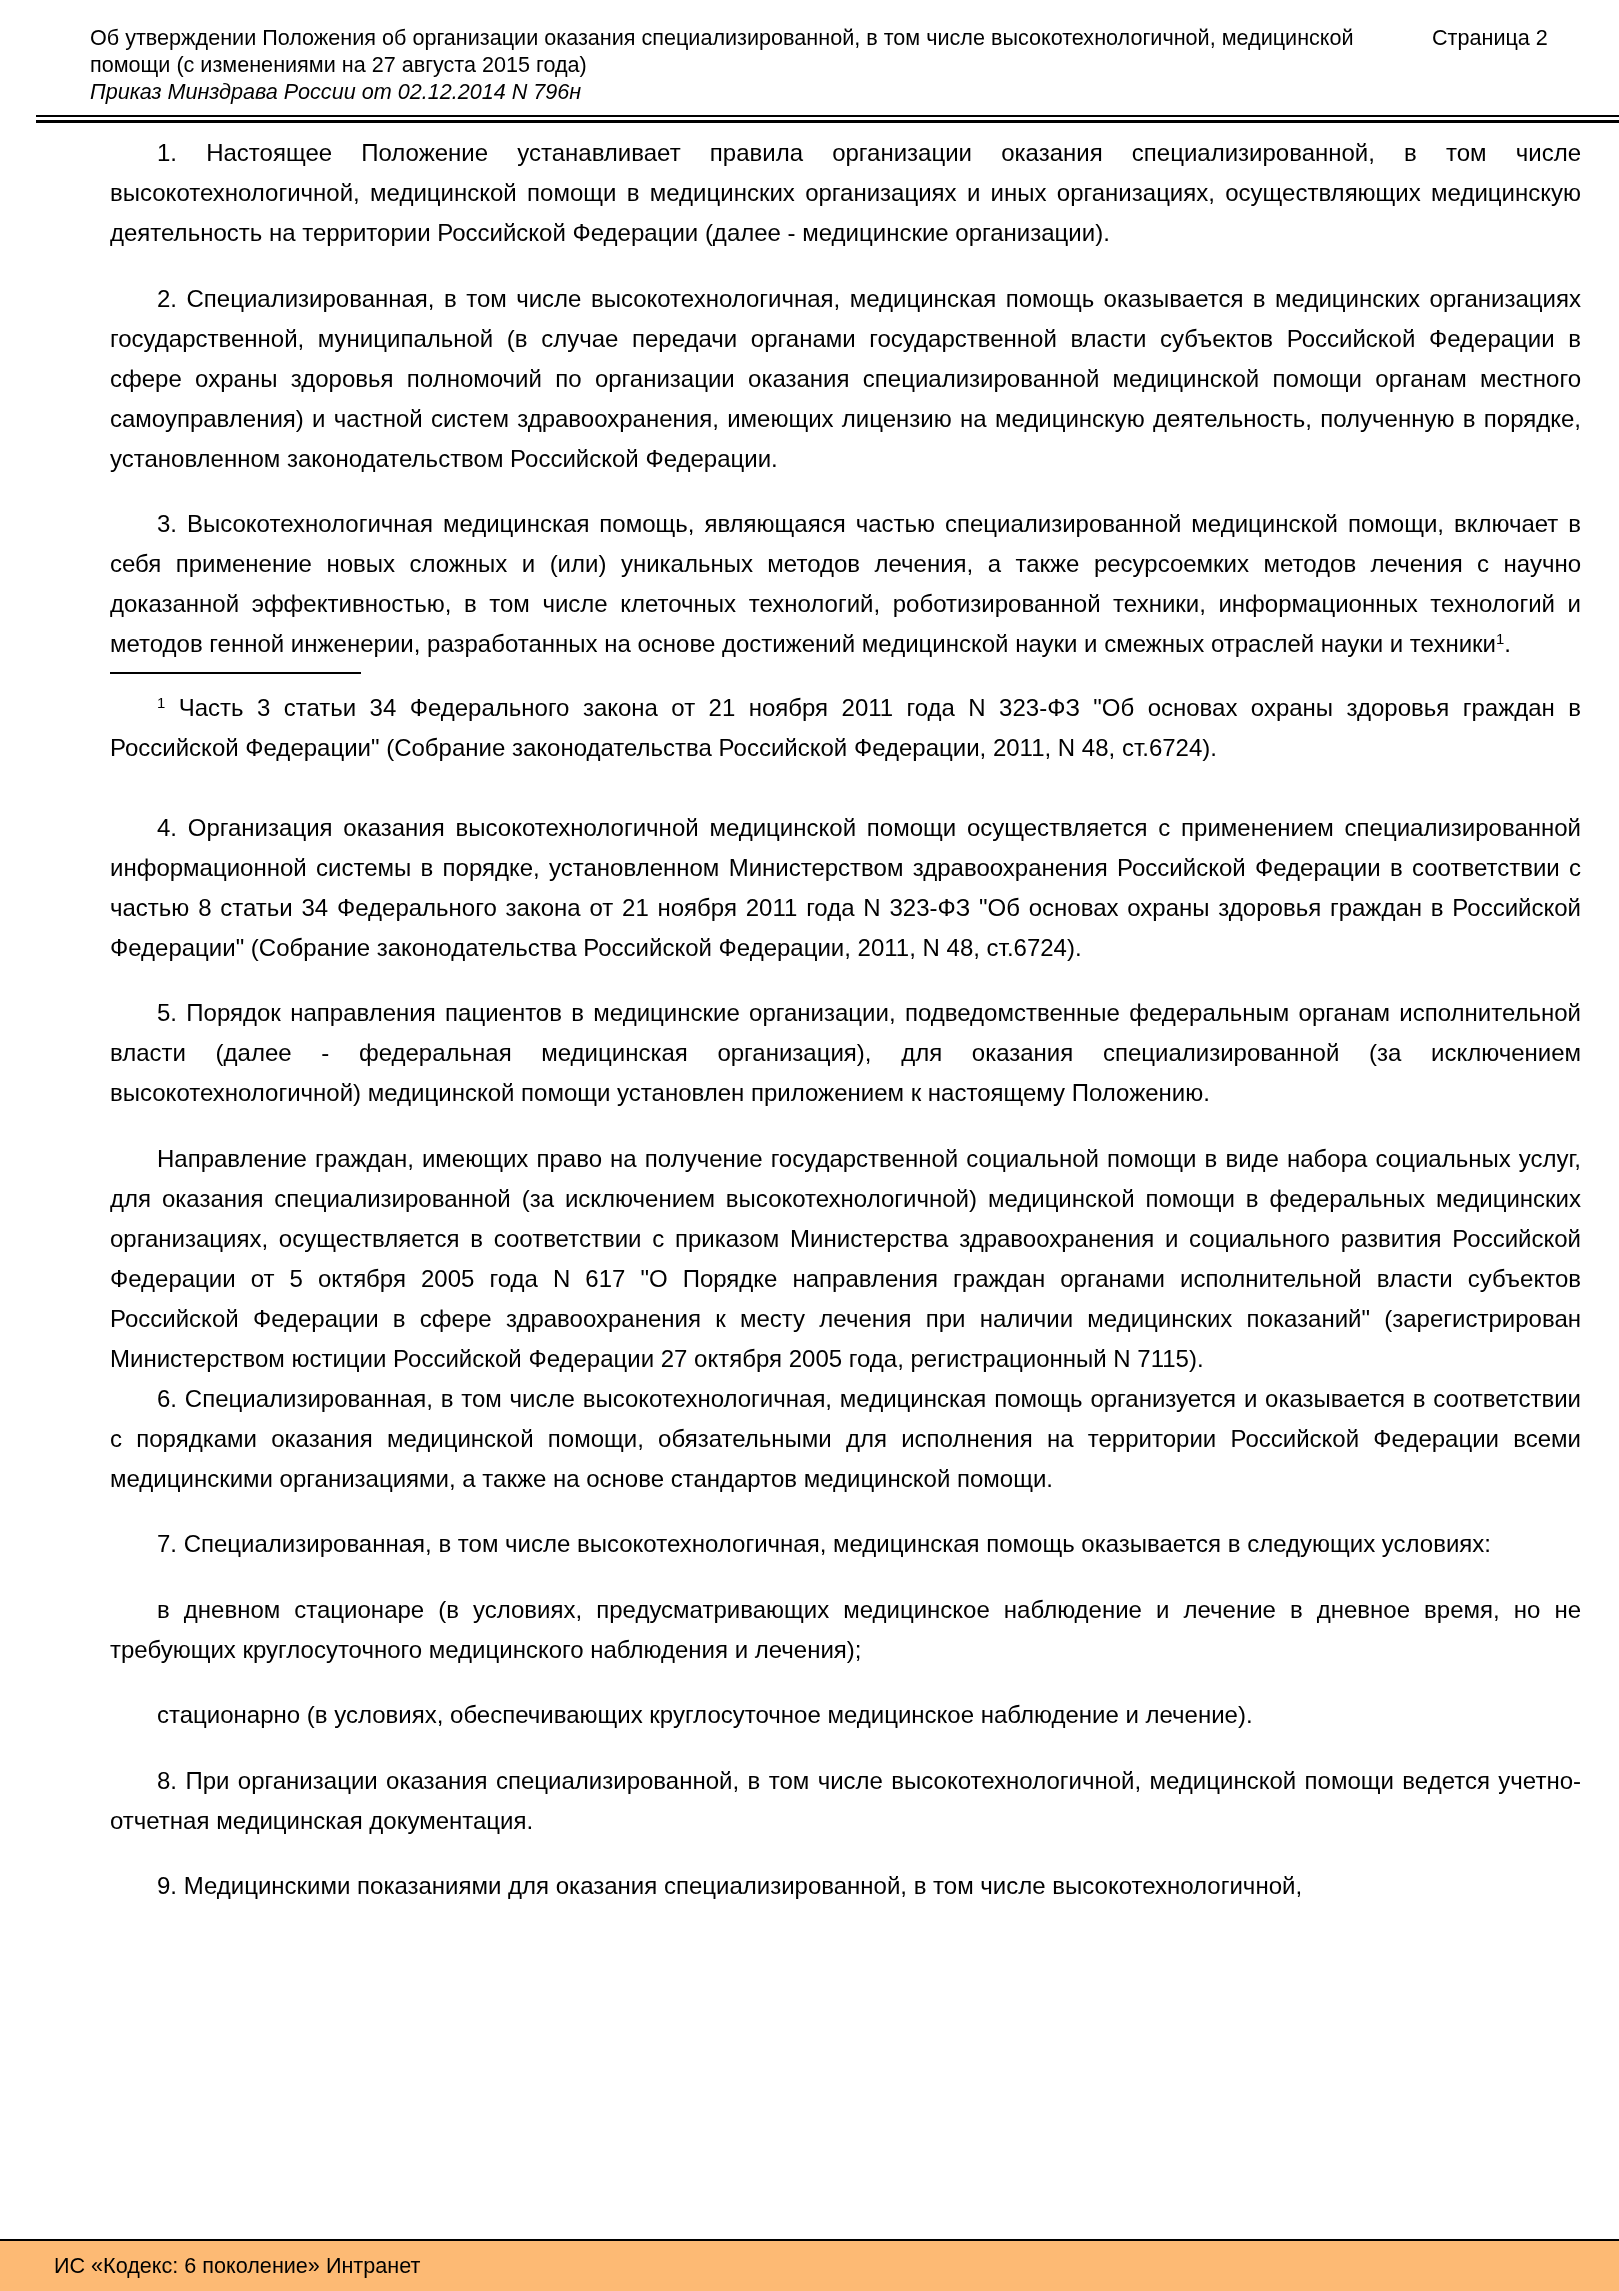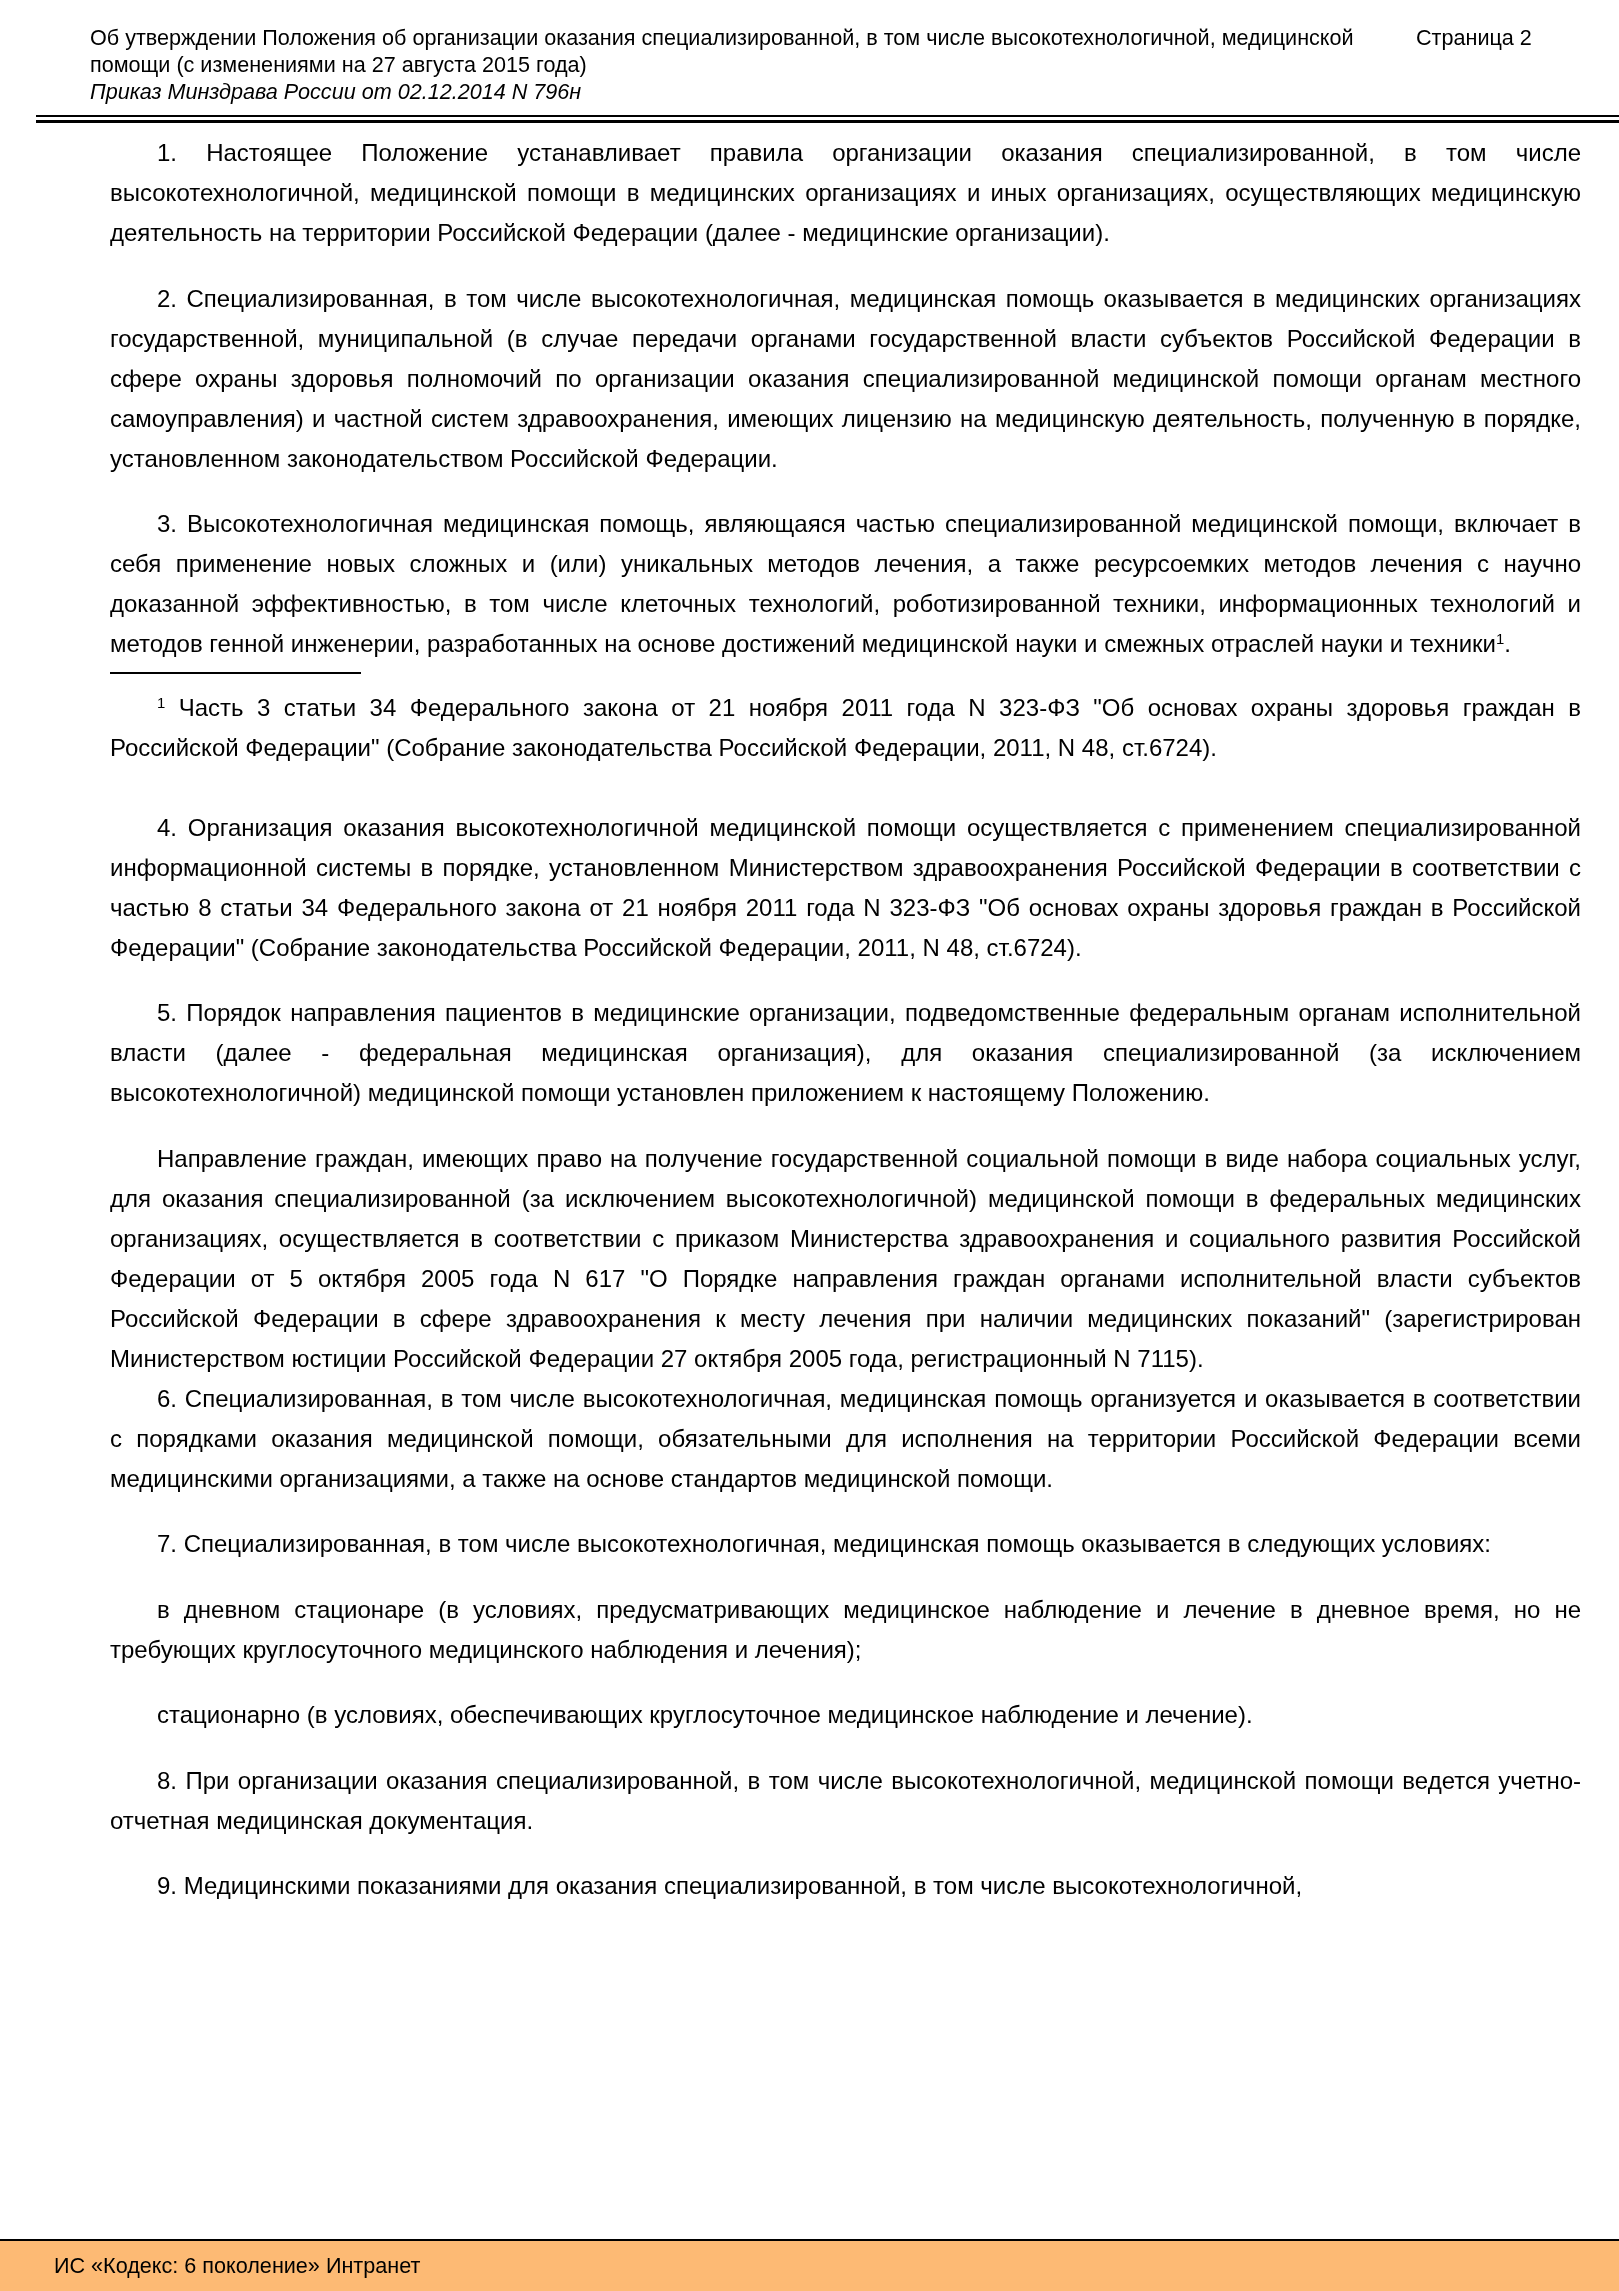--- a/index.html
+++ b/index.html
@@ -14,21 +14,21 @@
     padding-left: 36px;
   }
   
   .header {
     padding: 23.5px 54px 0 54px;
     font-size: 21.6px;
     line-height: 27.4px;
   }
   .header-row { display: flex; align-items: flex-start; }
   .header-title { max-width: 1304px; }
-  .page-label { margin-left: 22px; white-space: nowrap; }
+  .page-label { margin-left: 38px; white-space: nowrap; }
   .doc-ref { font-style: italic; }
   .header-divider {
     margin-top: 8.8px;
     height: 3.9px;
     border-top: 2px solid #000;
     border-bottom: 3.9px solid #000;
     width: 100%;
   }
   
   .content {

